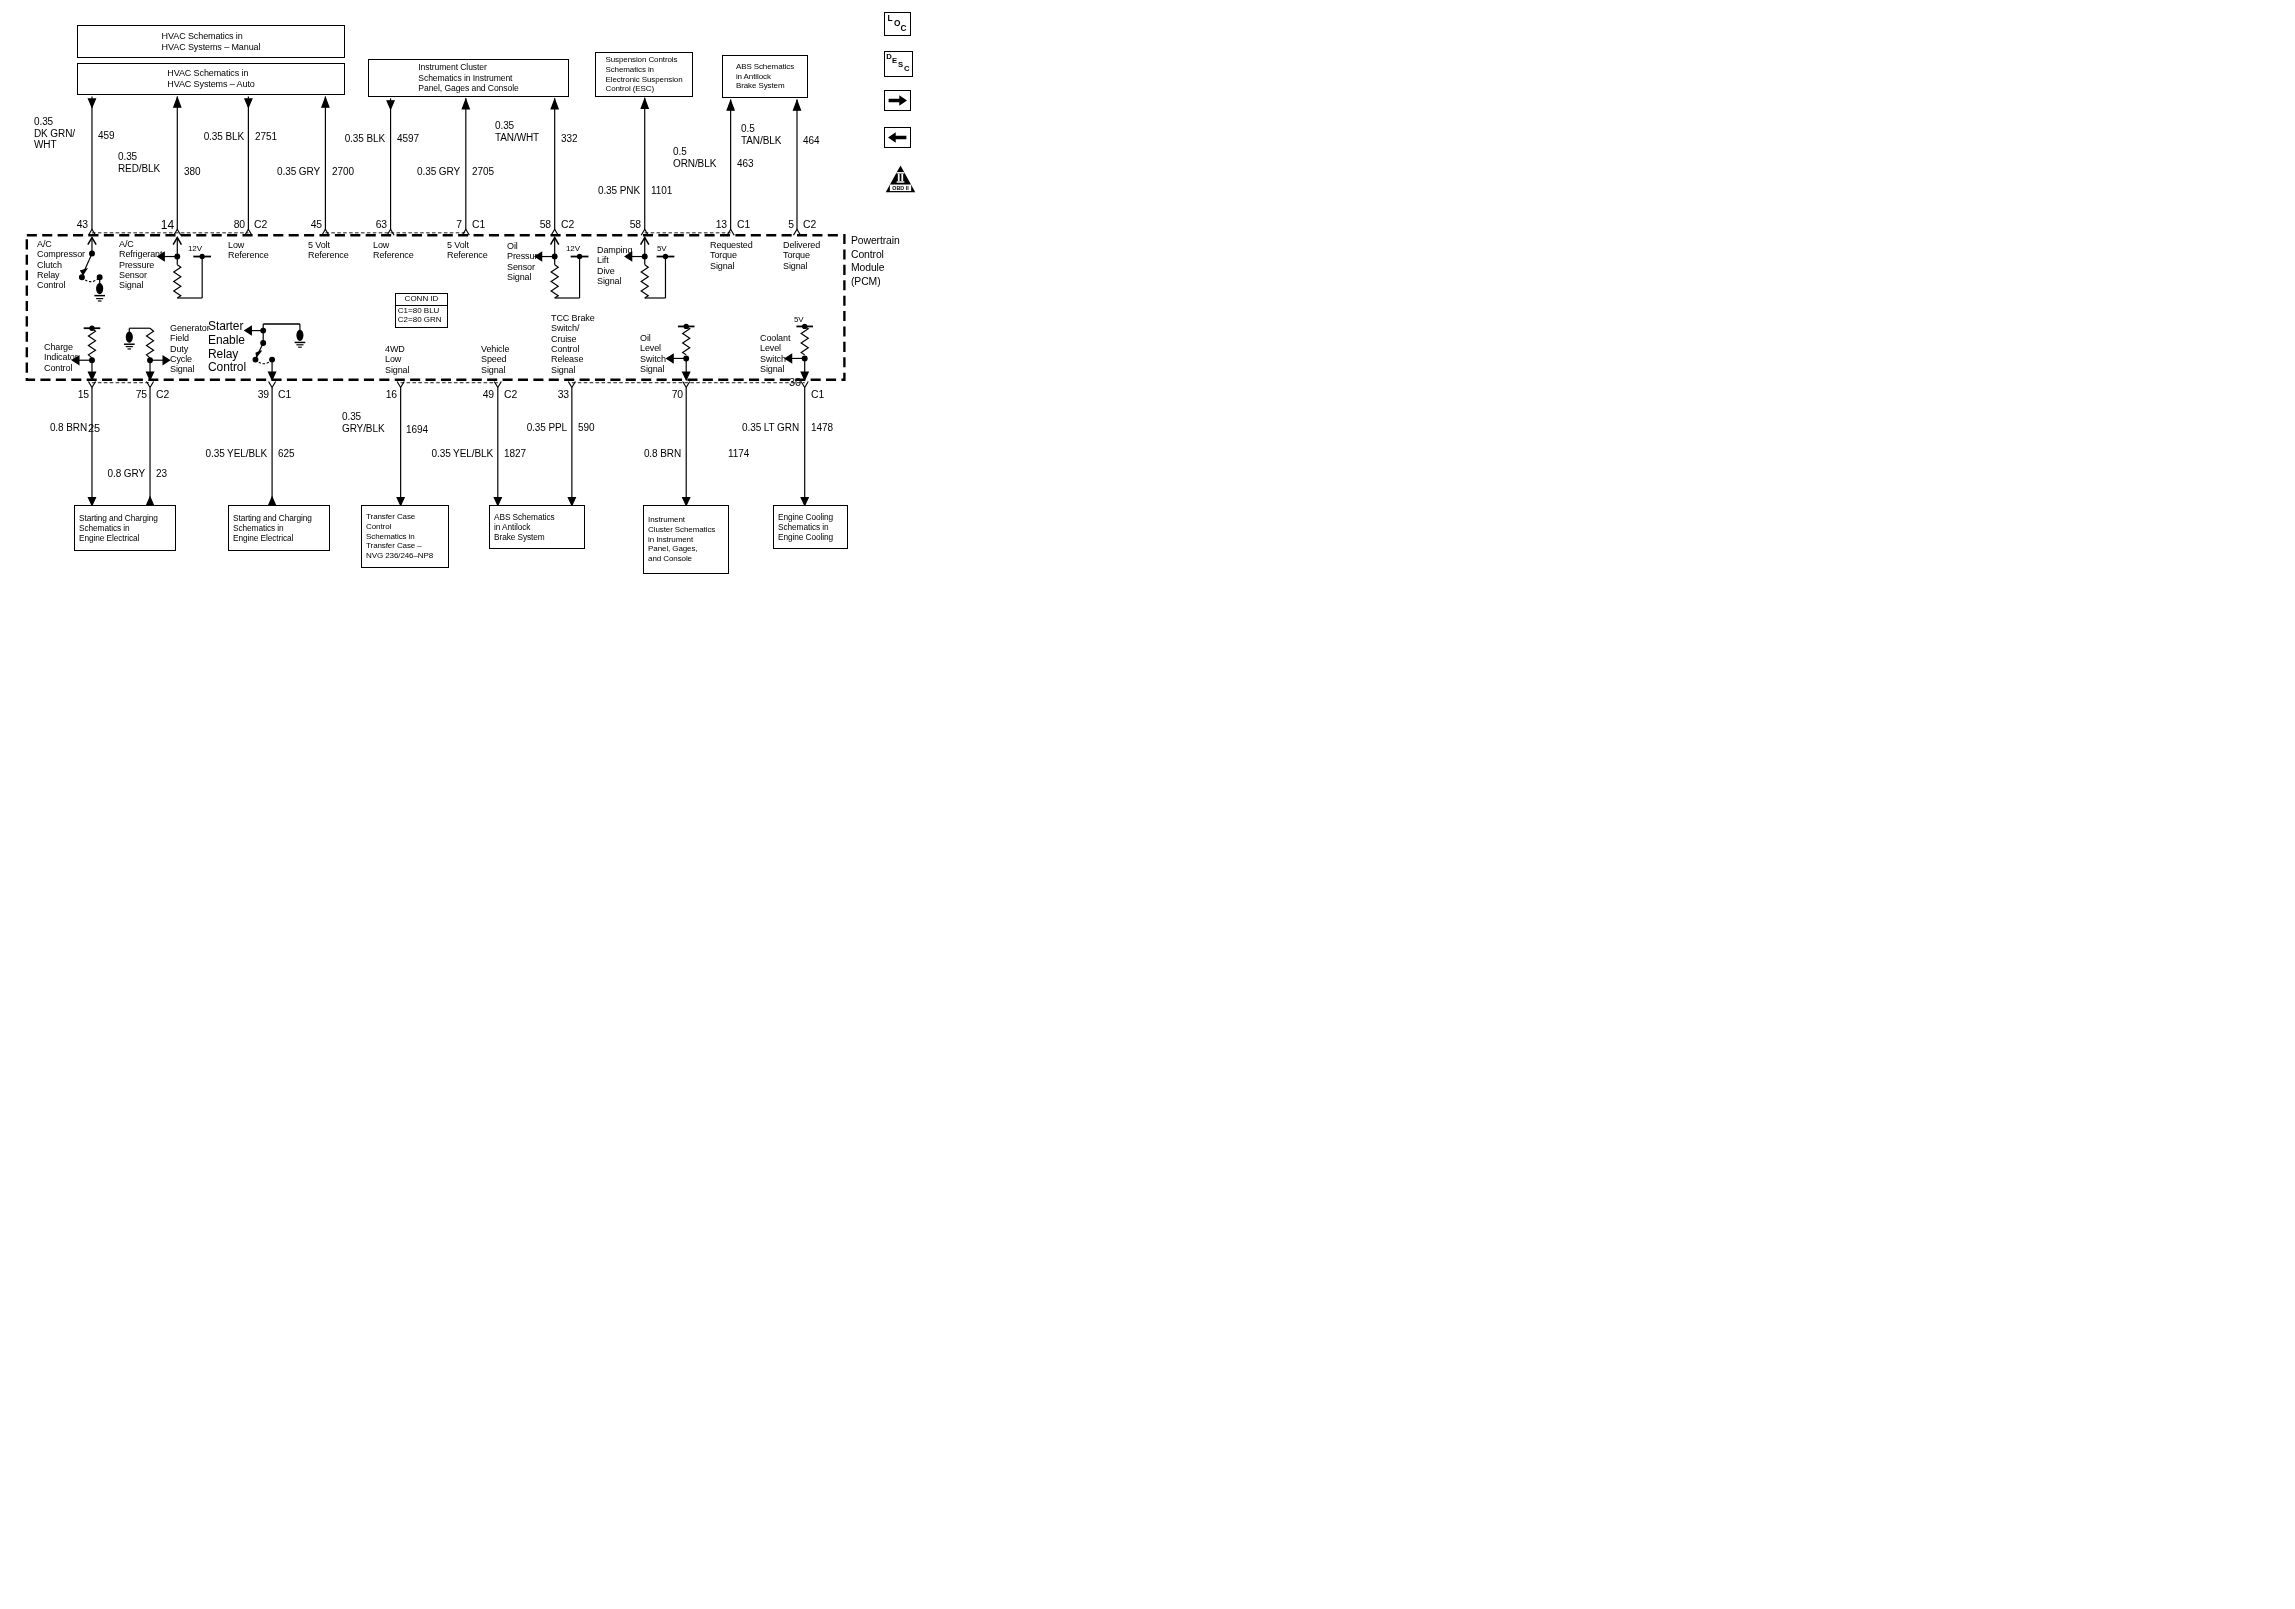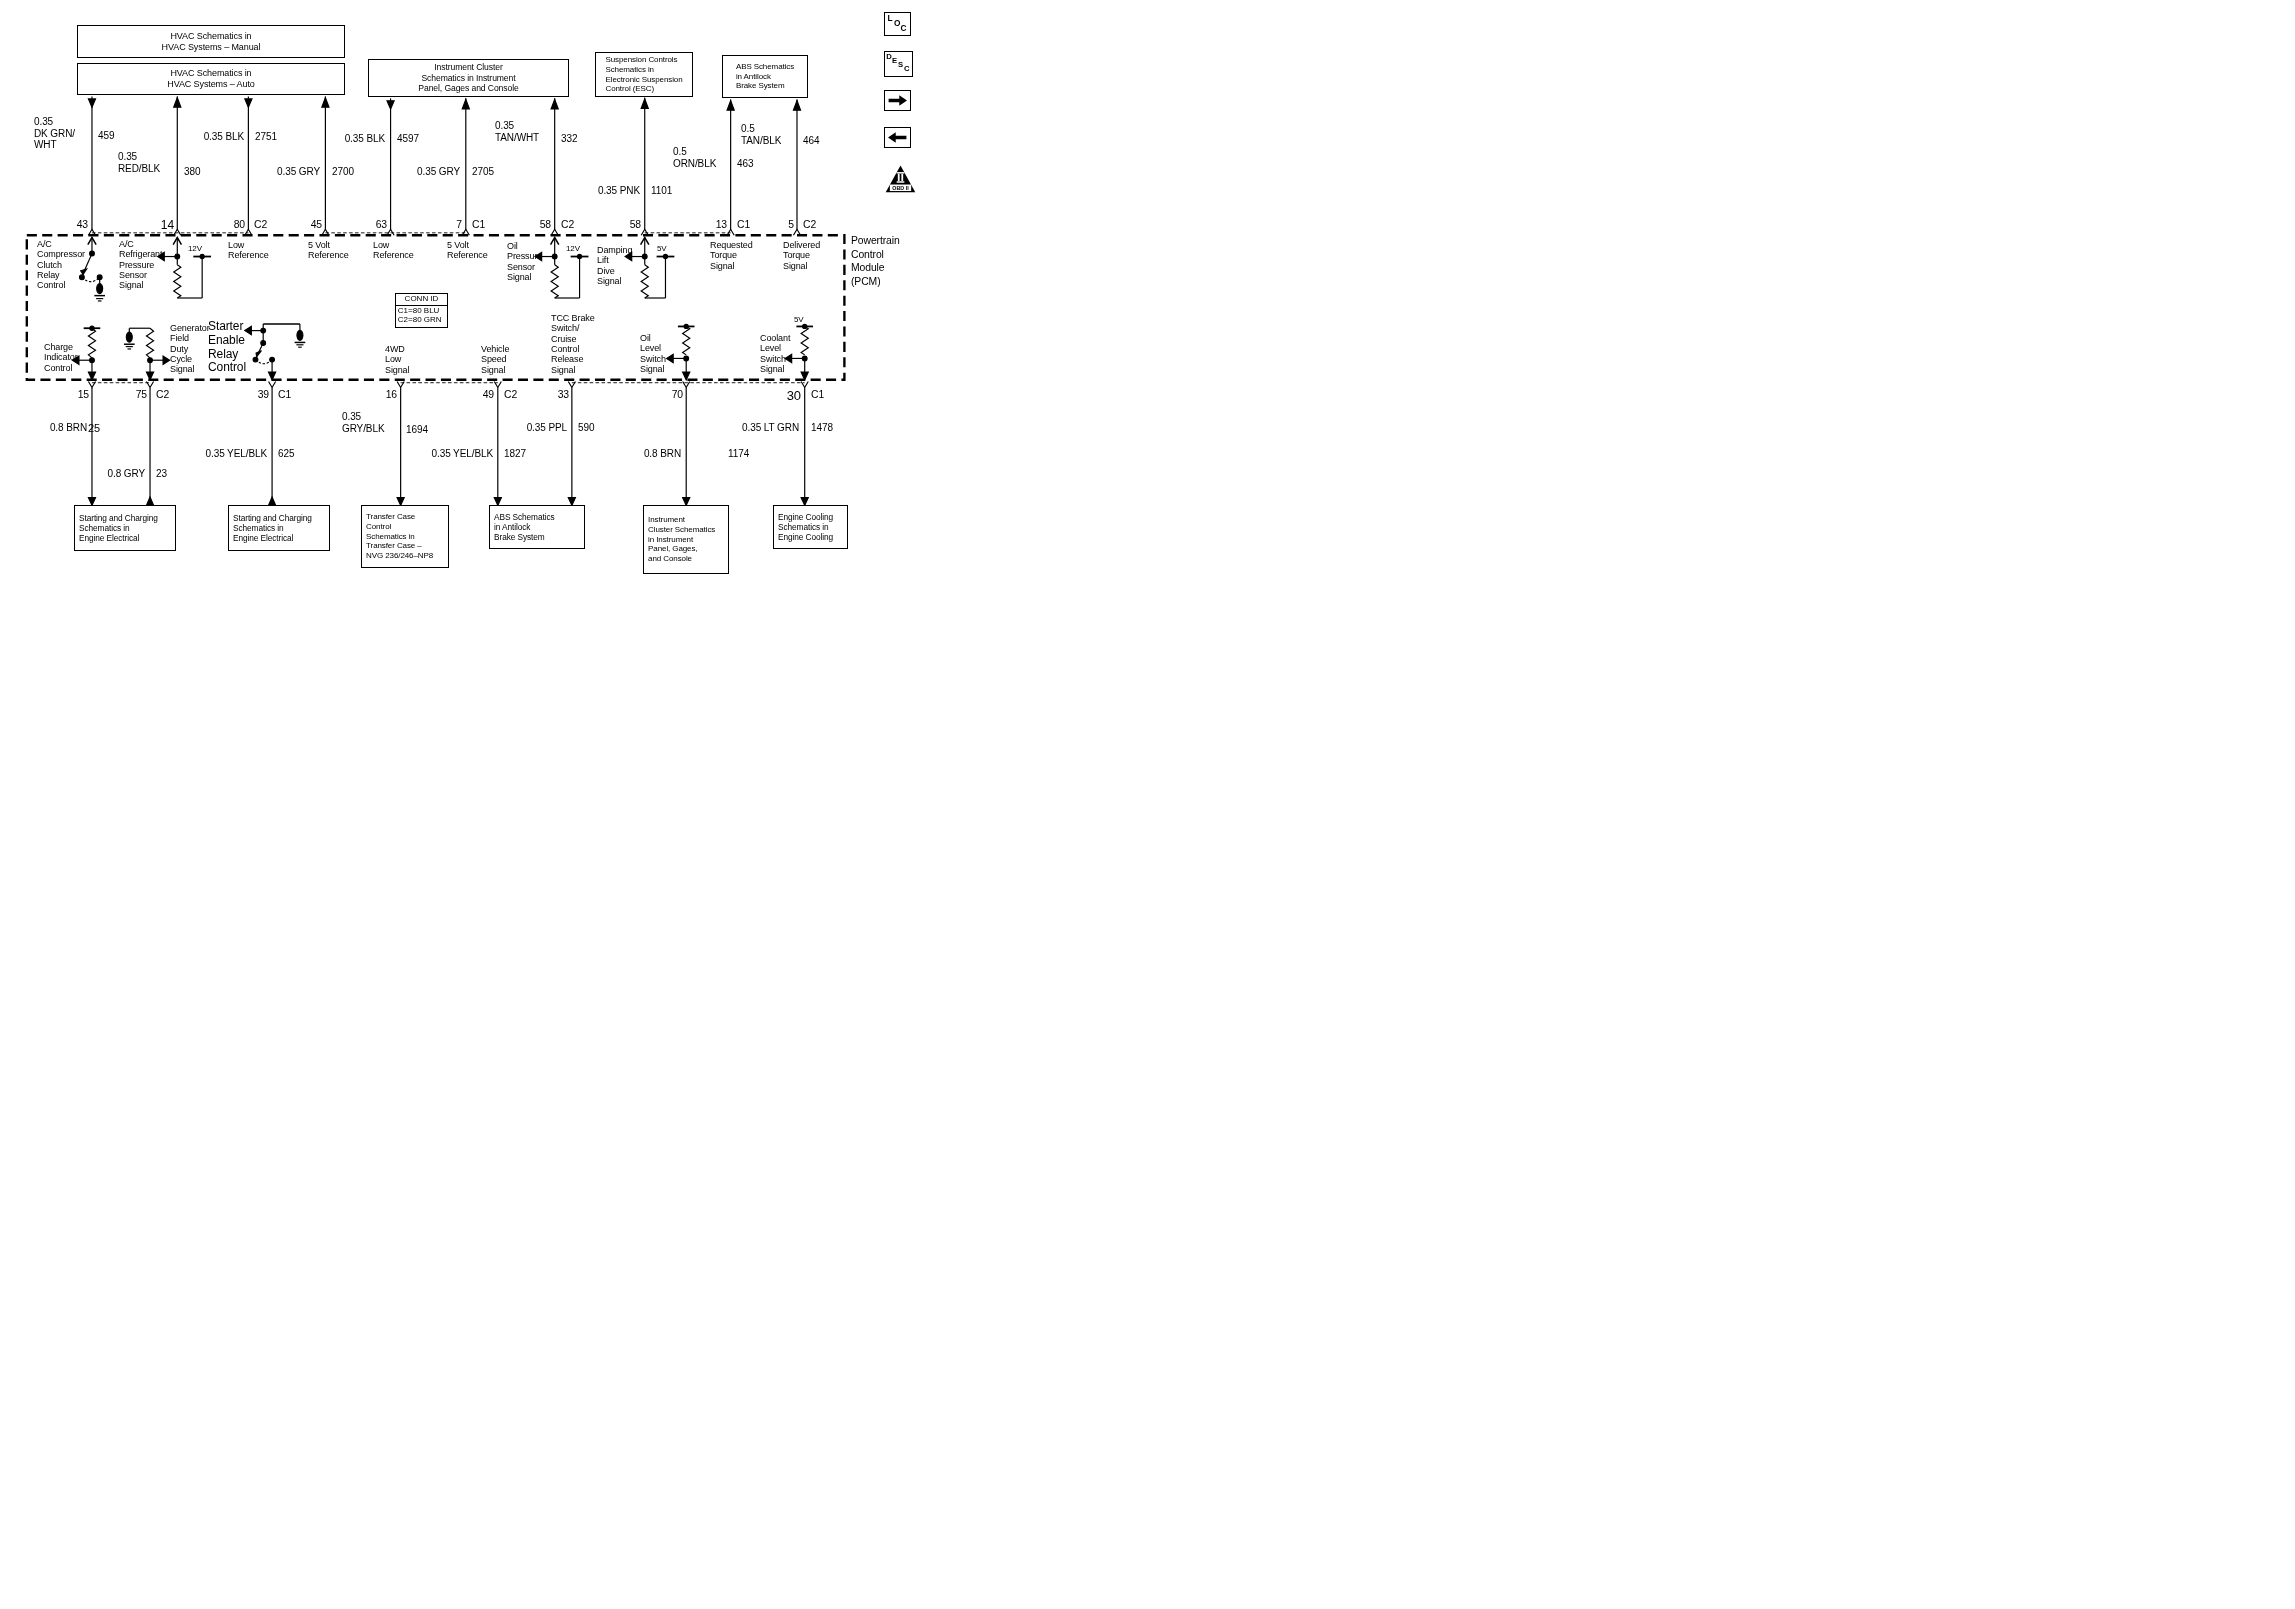--- a/index.html
+++ b/index.html
@@ -1,20 +1,20 @@
 <!DOCTYPE html>
 <html style="font-size:9.5px"><head>
 <meta charset="utf-8">
 <style>
   html,body{margin:0;padding:0;background:#fff}
   #c{position:relative;width:918px;height:644px;background:#fff;
      font-family:"Liberation Sans",sans-serif;color:#000;overflow:hidden;font-size:9.5px}
   svg{position:absolute;left:0;top:0}
   .box{position:absolute;border:1.8px solid #000;background:#fff;display:flex;
-       align-items:center;justify-content:center;white-space:pre-line;text-align:center;
+       align-items:center;justify-content:center;white-space:pre-line;text-align:left;
        line-height:1.22;letter-spacing:-0.1px}
   .lbx{justify-content:flex-start;text-align:left;padding:2.4px 4.1px}
   .lbl{position:absolute;white-space:pre-line;line-height:1.15;letter-spacing:-0.1px}
   .r{text-align:right}
   .ic{position:absolute;border:1.8px solid #000;background:#fff}
   .dl{position:absolute;font-weight:bold}
 </style>
 </head>
 <body>
 
@@ -412,21 +412,21 @@
 <div class="lbl r" style="left:65px;top:389px;width:24px;font-size:10.4px">15</div>
 <div class="lbl r" style="left:123px;top:389px;width:24px;font-size:10.4px">75</div>
 <div class="lbl" style="left:156px;top:389px;font-size:10.4px">C2</div>
 <div class="lbl r" style="left:245px;top:389px;width:24px;font-size:10.4px">39</div>
 <div class="lbl" style="left:278px;top:389px;font-size:10.4px">C1</div>
 <div class="lbl r" style="left:373px;top:389px;width:24px;font-size:10.4px">16</div>
 <div class="lbl r" style="left:470px;top:389px;width:24px;font-size:10.4px">49</div>
 <div class="lbl" style="left:504px;top:389px;font-size:10.4px">C2</div>
 <div class="lbl r" style="left:545px;top:389px;width:24px;font-size:10.4px">33</div>
 <div class="lbl r" style="left:659px;top:389px;width:24px;font-size:10.4px">70</div>
-<div class="lbl r" style="left:777px;top:389px;width:24px;font-size:13px">30</div>
+<div class="lbl r" style="left:777px;top:376px;width:24px;font-size:11px">30</div>
 <div class="lbl" style="left:811px;top:389px;font-size:10.4px">C1</div>
 
 <div class="lbl r" style="left:36px;top:422px;width:51px;font-size:10px">0.8 BRN</div>
 <div class="lbl" style="left:88px;top:422px;font-size:11px">25</div>
 <div class="lbl r" style="left:94px;top:468px;width:51px;font-size:10px">0.8 GRY</div>
 <div class="lbl" style="left:156px;top:468px;font-size:10px">23</div>
 <div class="lbl r" style="left:191px;top:448px;width:76px;font-size:10px">0.35 YEL/BLK</div>
 <div class="lbl" style="left:278px;top:448px;font-size:10px">625</div>
 <div class="lbl" style="left:342px;top:411px;width:56px;font-size:10px">0.35
 GRY/BLK</div>

